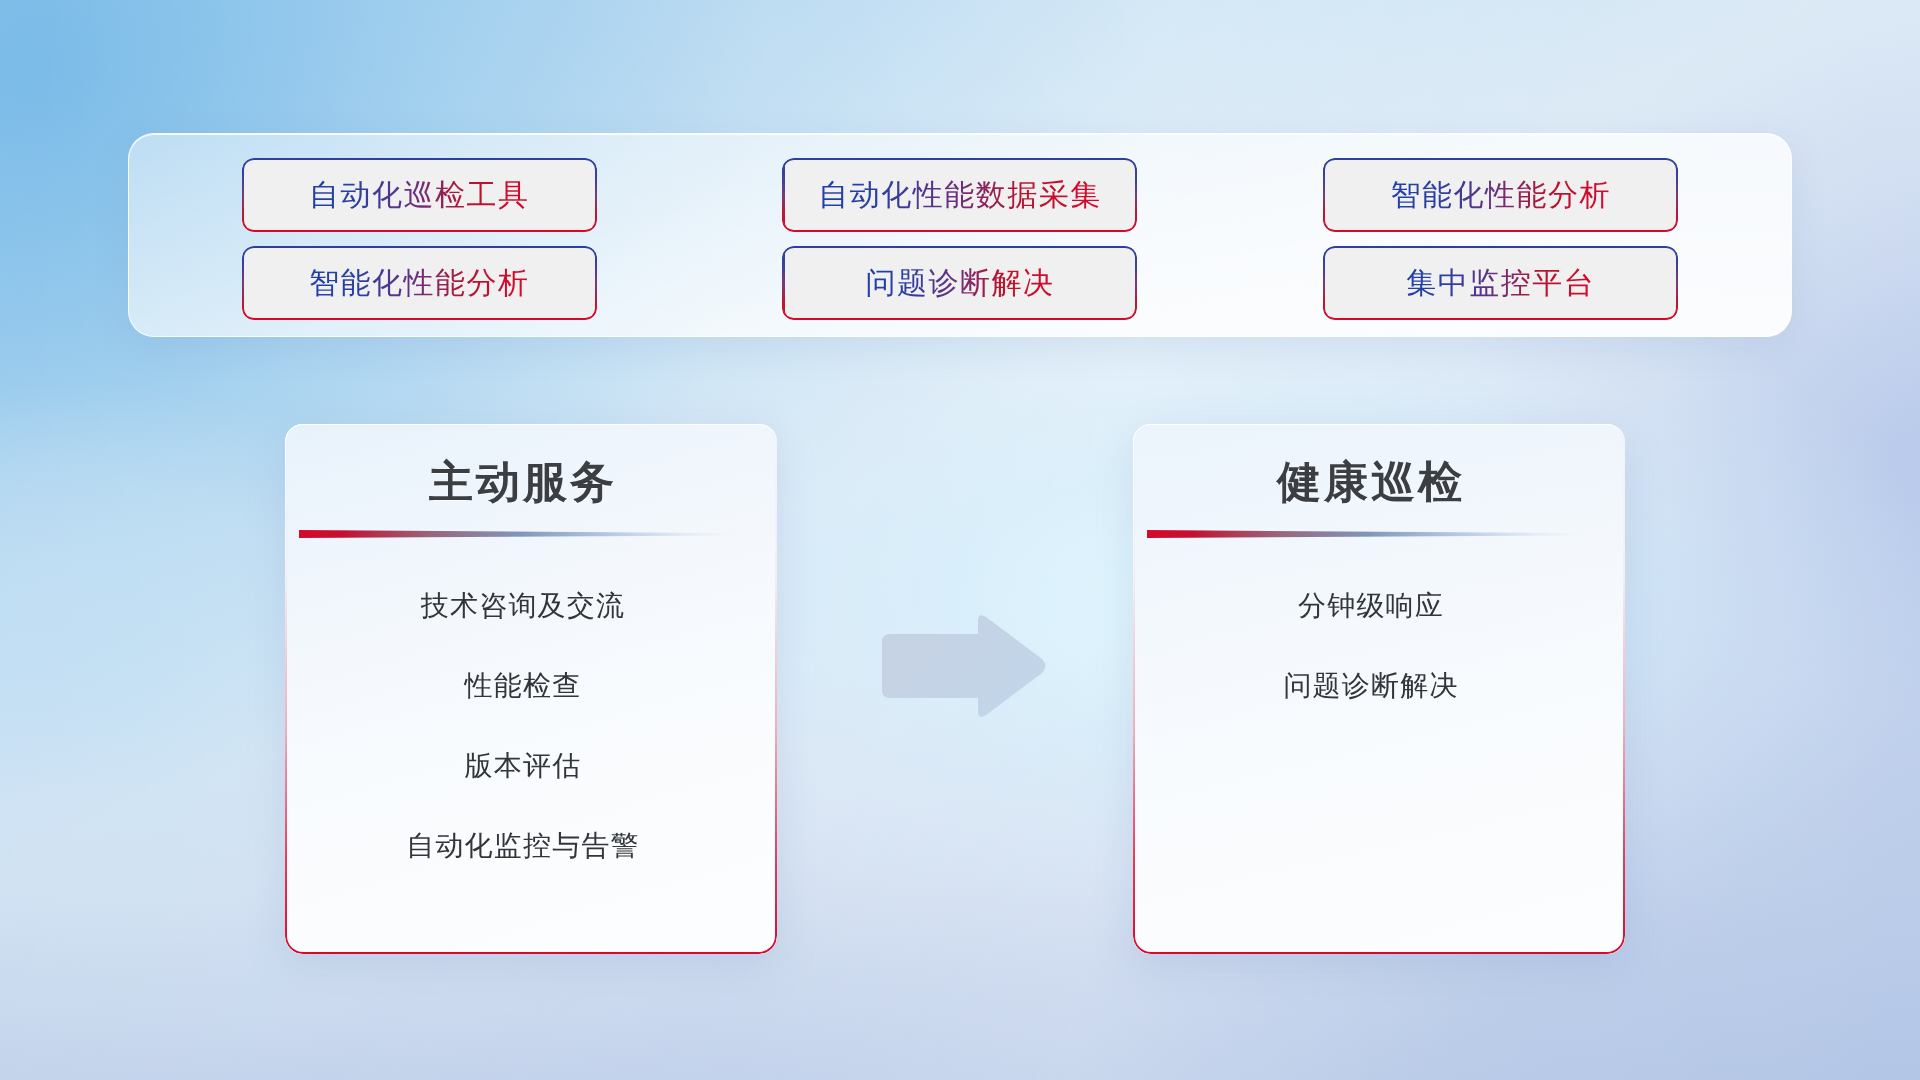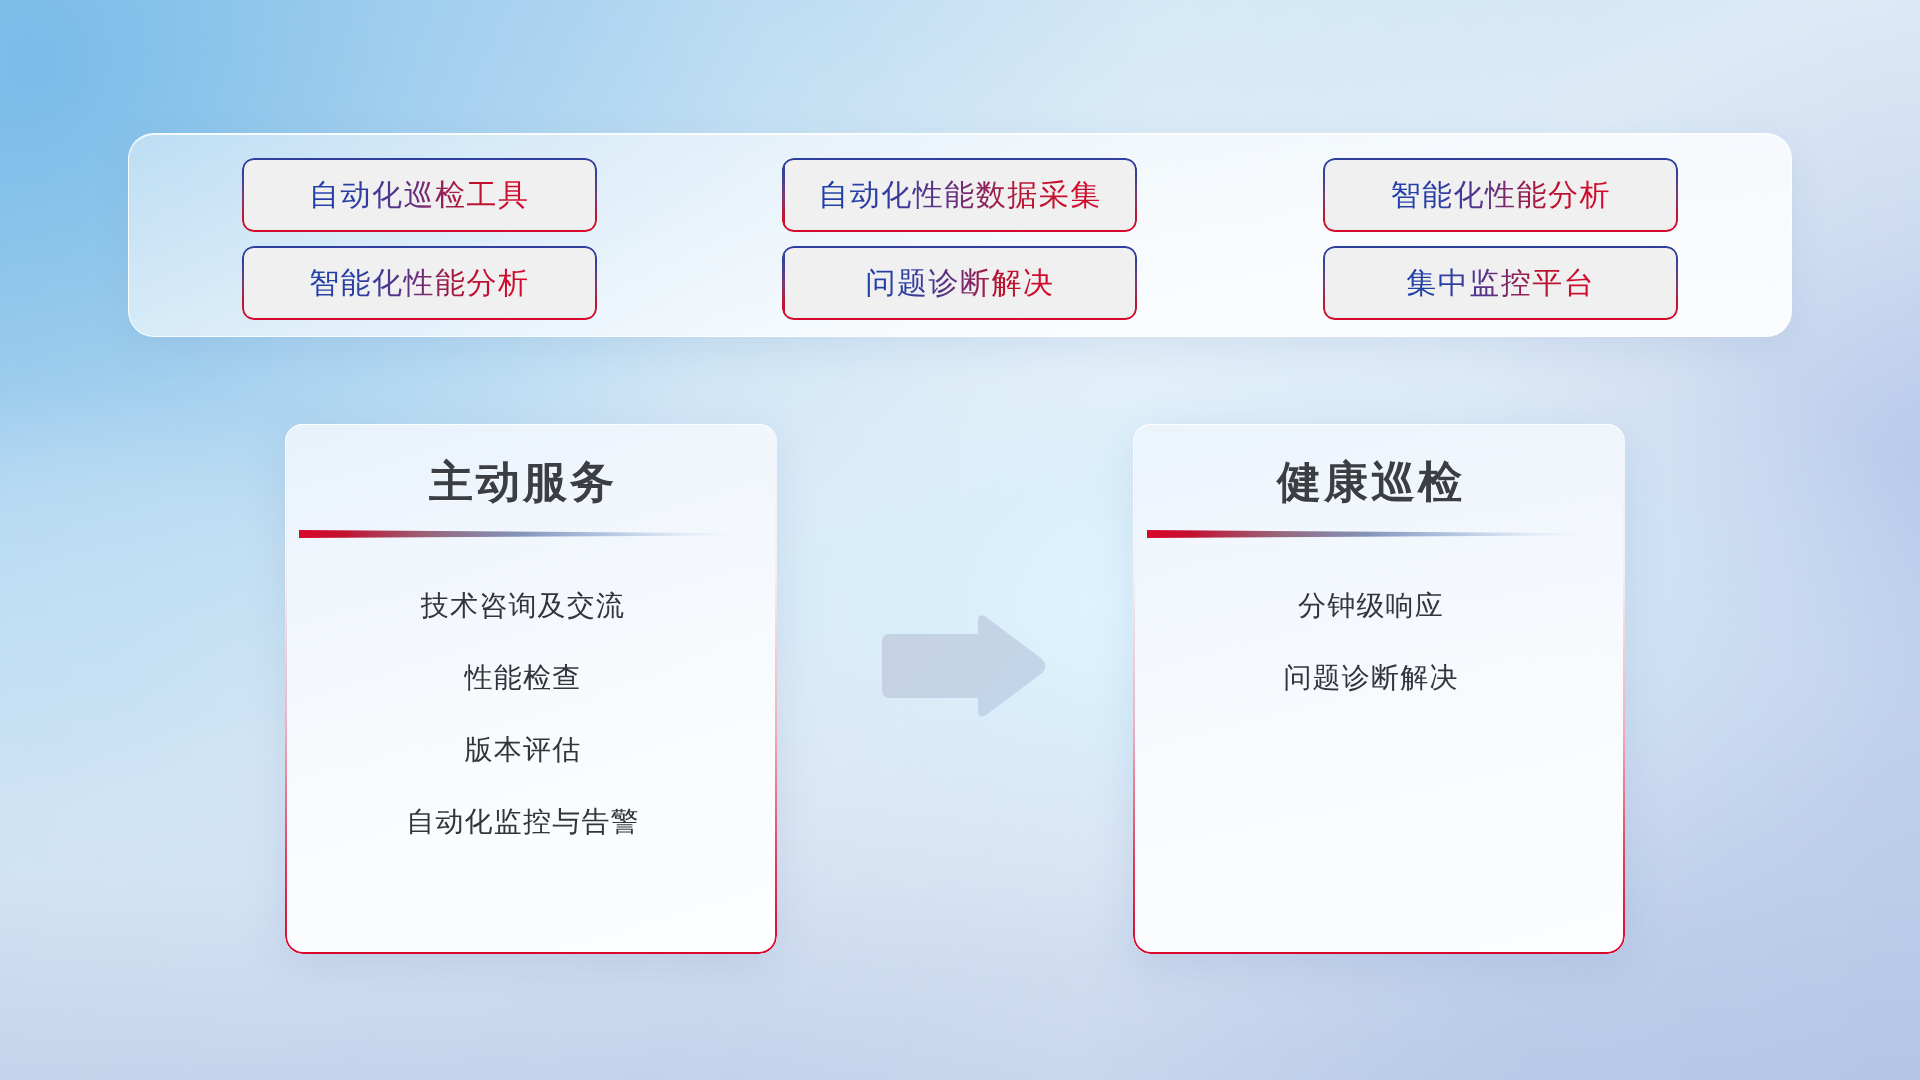--- a/index.html
+++ b/index.html
@@ -188,21 +188,21 @@
     margin:22px 8px 0 2px;
     height:12px;
   }
   .card-divider svg { display:block; width:100%; height:12px; }
 
   .card-list {
     position:relative; z-index:2;
     margin-top:30px;
     display:flex;
     flex-direction:column;
-    gap:0;
+    gap:8px;
   }
   .card-list-item {
     text-align:center;
     font-size:28px;
     font-weight:400;
     color:#32363b;
     letter-spacing:1.2px;
     line-height:72px;
     white-space:nowrap;
   }

